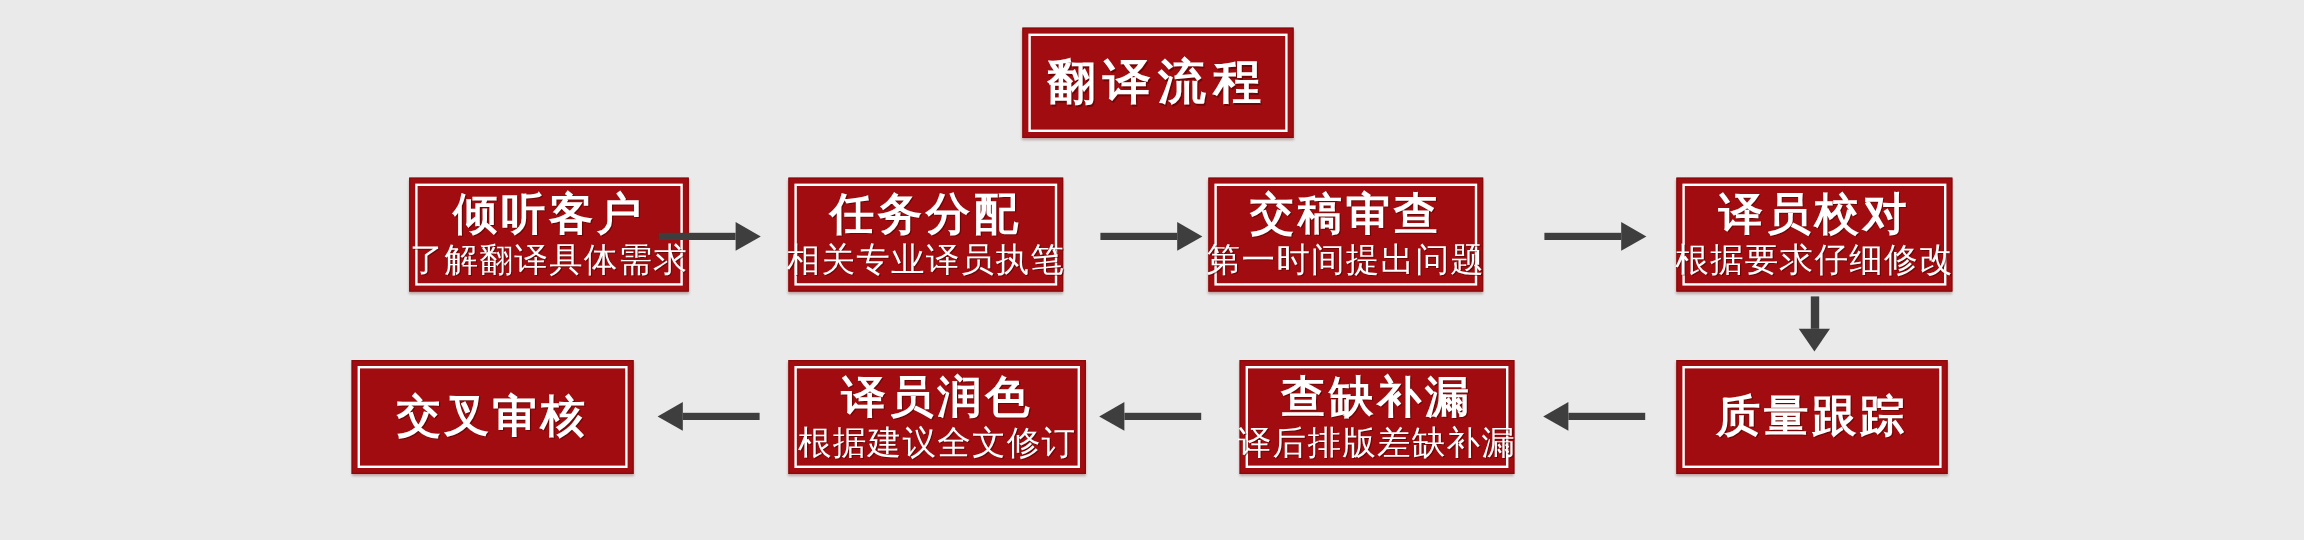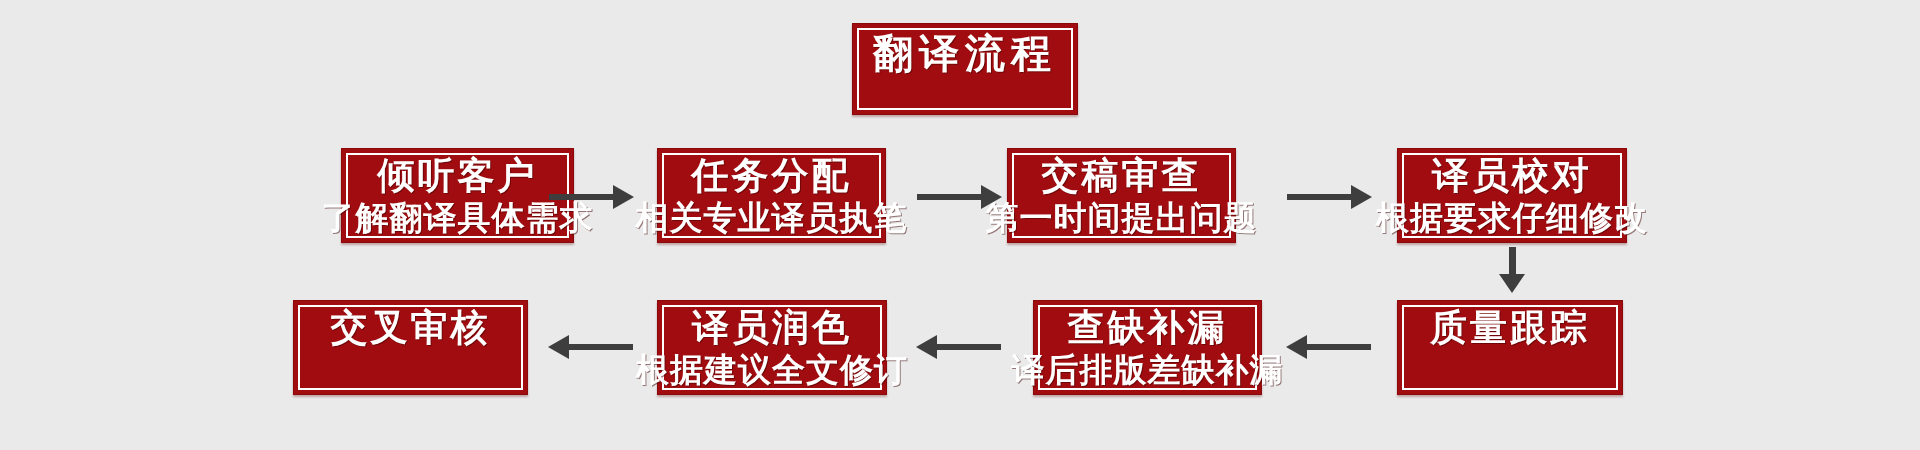--- a/index.html
+++ b/index.html
@@ -21,37 +21,38 @@
     box-shadow: 0 2px 2px rgba(90, 5, 5, 0.30);
     box-sizing: border-box;
   }
   .box .inner {
     position: absolute;
     inset: 4px;
     border: 2px solid var(--box-inner-line, #FFFFFF);
     display: flex;
     flex-direction: column;
     align-items: center;
+    justify-content: center;
     gap: 2px;
     box-sizing: border-box;
   }
   .box-title {
     color: var(--box-text, #FFFFFF);
     font-size: 37px;
     font-weight: bold;
     letter-spacing: 3px;
     line-height: 1.15;
     white-space: nowrap;
     text-shadow: 1px 1px 0 rgba(60,0,0,0.5);
   }
   .box-title.big { font-size: 40px; letter-spacing: 6px; }
   .box-sub {
     color: var(--box-text, #FFFFFF);
-    font-size: 33px;
-    font-weight: bold;
+    font-size: 28px;
+    font-weight: normal;
     letter-spacing: 1px;
     line-height: 1.1;
     white-space: nowrap;
     text-shadow: 1px 1px 0 rgba(60,0,0,0.5);
   }
   .arrow { position: absolute; display: flex; align-items: center; }
   .arrow .shaft { width: 64px; height: 6px; background: var(--arrow-color, #3E3E3E); }
   .arrow .head-right {
     width: 0; height: 0;
     border-left: 21px solid var(--arrow-color, #3E3E3E);
@@ -129,21 +130,21 @@
     <span class="shaft-v"></span>
     <span class="head-down"></span>
   </div>
 
   <div class="box" style="left:293px; top:300px; width:235px; height:95px;padding-left:24px;">
     <div class="inner">
       <div class="box-title">交叉审核</div>
     </div>
   </div>
 
-  <div class="box" style="left:657px; top:300px; width:230px; height:95px;">
+  <div class="box" style="left:657px; top:300px; width:248px; height:95px;">
     <div class="inner">
       <div class="box-title">译员润色</div>
       <div class="box-sub">根据建议全文修订</div>
     </div>
   </div>
 
   <div class="box" style="left:1033px; top:300px; width:229px; height:95px;">
     <div class="inner">
       <div class="box-title">查缺补漏</div>
       <div class="box-sub">译后排版差缺补漏</div>

